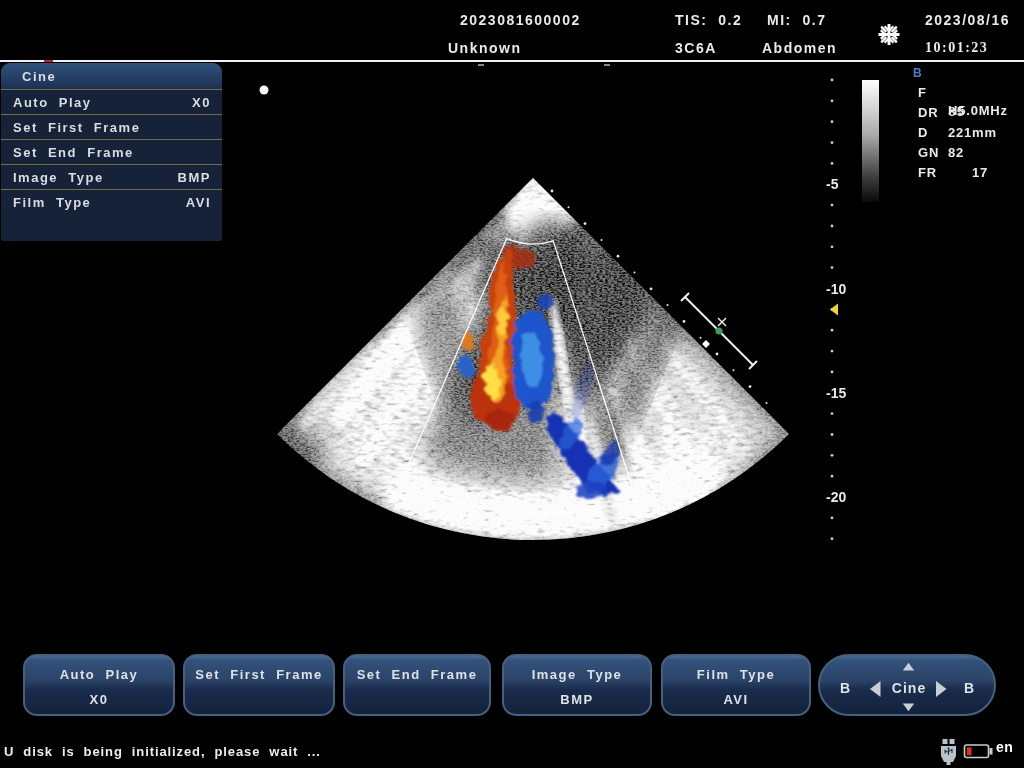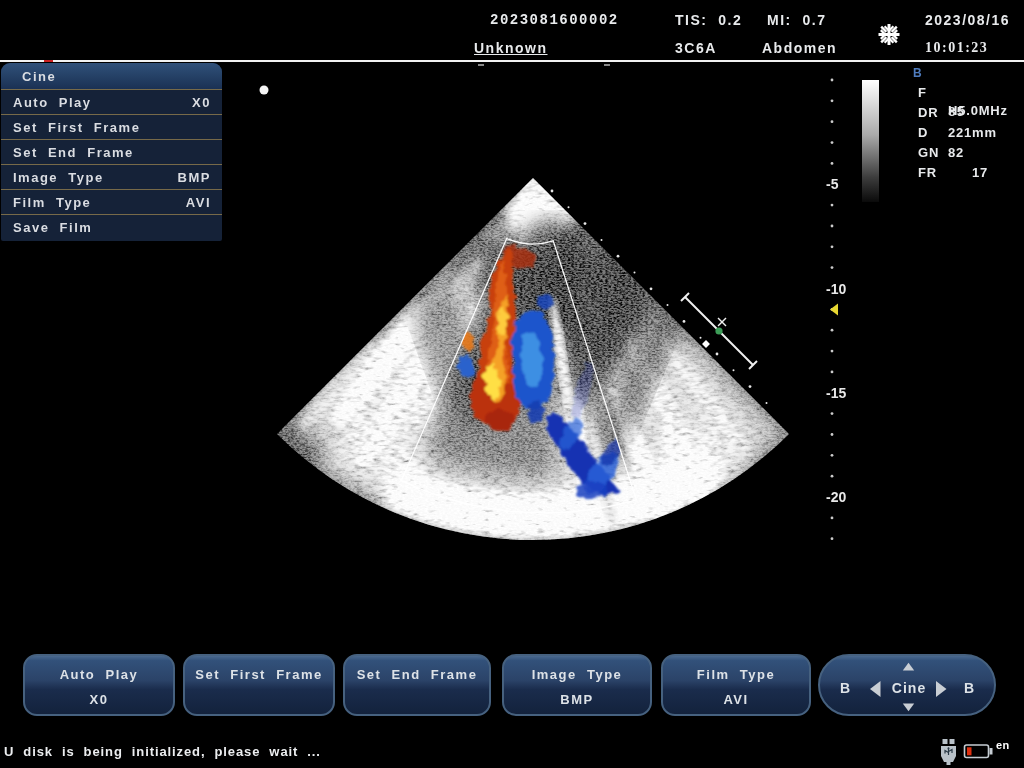--- a/index.html
+++ b/index.html
@@ -14,30 +14,30 @@
   .mrow{position:absolute;left:0;width:221px;height:25px;border-top:1px solid #776a49;}
   .mtxt{position:absolute;left:12px;top:5px;color:#dadde2;font-weight:bold;font-size:13px;letter-spacing:1.5px;}
   .mval{position:absolute;right:11px;top:5px;color:#dadde2;font-weight:bold;font-size:13px;letter-spacing:1.5px;}
   
   .param{position:absolute;color:#e8eaec;font-weight:bold;font-size:13px;letter-spacing:0.8px;}
   
   .btn{position:absolute;top:654px;height:62px;border-radius:14px;background:linear-gradient(180deg,#4a698f 0%,#32517a 8%,#2b4368 42%,#1a2c4c 58%,#13223c 100%);border:2px solid #46617f;box-sizing:border-box;}
   .btn .l1{position:absolute;width:100%;text-align:center;top:11px;color:#dde2e7;font-weight:bold;font-size:13px;letter-spacing:1.5px;}
   .btn .l2{position:absolute;width:100%;text-align:center;top:36px;color:#dde2e7;font-weight:bold;font-size:13px;letter-spacing:1.5px;}
   #status{position:absolute;left:4px;top:744px;color:#eceef0;font-weight:bold;font-size:13px;letter-spacing:0.9px;}
-  #en{position:absolute;left:996px;top:739px;color:#fff;font-weight:bold;font-size:11px;letter-spacing:0.5px;}
+  #en{position:absolute;left:996px;top:739px;color:#fff;font-weight:bold;font-size:14px;letter-spacing:0.5px;}
 </style>
 </head>
 <body>
 
-<div class="t" style="left:490px;top:12px;font-family:Liberation Mono, monospace;">2023081600002</div>
+<div class="t" style="left:460px;top:12px;">2023081600002</div>
 <div class="t" style="left:675px;top:12px;">TIS:&nbsp; 0.2</div>
 <div class="t" style="left:767px;top:12px;">MI:&nbsp; 0.7</div>
 <div class="t" style="left:925px;top:12px;">2023/08/16</div>
-<div class="t" style="left:474px;top:40px;text-decoration:underline;">Unknown</div>
+<div class="t" style="left:448px;top:40px;">Unknown</div>
 <div class="t" style="left:675px;top:40px;">3C6A</div>
 <div class="t" style="left:762px;top:40px;">Abdomen</div>
 <div class="t" style="left:925px;top:40px;font-family:Liberation Serif, serif;">10:01:23</div>
 <div id="topline"></div>
 <div id="redtick"></div>
 
 <svg id="us" width="1024" height="768" style="position:absolute;left:0;top:0;">
 <defs>
 <clipPath id="fanclip">
         <path d="M533.0,178.0 L277.0,434.0 A362.0,362.0 0 0 0 789.0,434.0 Z"></path>
@@ -258,23 +258,20 @@
       <span class="mtxt">Set&nbsp; End&nbsp; Frame</span>
     </div>
   <div class="mrow" style="top:101px;">
       <span class="mtxt">Image&nbsp; Type</span>
       <span class="mval">BMP</span>
     </div>
   <div class="mrow" style="top:126px;">
       <span class="mtxt">Film&nbsp; Type</span>
       <span class="mval">AVI</span>
     </div>
-  <div class="mrow" style="top:151px;">
-      <span class="mtxt">Save&nbsp; Film</span>
-    </div>
 </div>
 
 <div class="param" style="left:913px;top:66px;color:#4f7cbe;font-size:12px;">B</div>
 <div class="param" style="left:918px;top:85px;">F</div>
 <div class="param" style="left:948px;top:103px;">H5.0MHz</div>
 <div class="param" style="left:918px;top:105px;">DR</div>
 <div class="param" style="left:948px;top:105px;font-family:Liberation Mono, monospace;">85</div>
 <div class="param" style="left:918px;top:125px;">D</div>
 <div class="param" style="left:948px;top:125px;">221mm</div>
 <div class="param" style="left:918px;top:145px;">GN</div>

